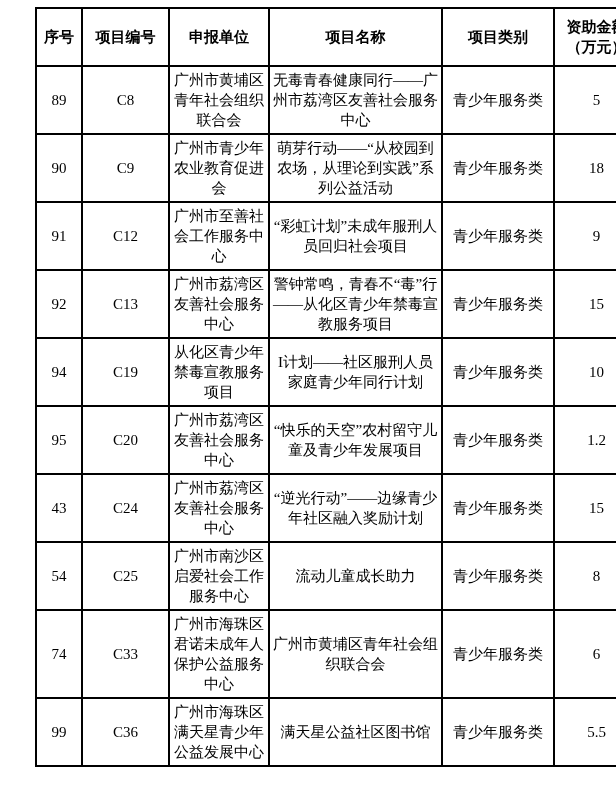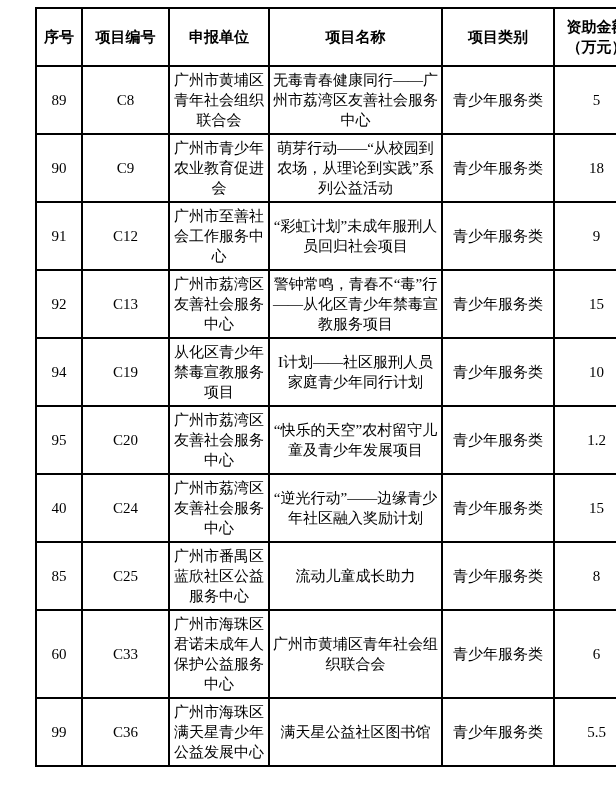--- a/index.html
+++ b/index.html
@@ -117,37 +117,37 @@
       </tr>
       <tr>
         <td>95</td>
         <td>C20</td>
         <td>广州市荔湾区友善社会服务中心</td>
         <td>“快乐的天空”农村留守儿童及青少年发展项目</td>
         <td>青少年服务类</td>
         <td>1.2</td>
       </tr>
       <tr>
-        <td>40</td>
+        <td>43</td>
         <td>C24</td>
         <td>广州市荔湾区友善社会服务中心</td>
         <td>“逆光行动”——边缘青少年社区融入奖励计划</td>
         <td>青少年服务类</td>
         <td>15</td>
       </tr>
       <tr>
-        <td>85</td>
+        <td>54</td>
         <td>C25</td>
-        <td>广州市番禺区蓝欣社区公益服务中心</td>
+        <td>广州市南沙区启爱社会工作服务中心</td>
         <td>流动儿童成长助力</td>
         <td>青少年服务类</td>
         <td>8</td>
       </tr>
       <tr>
-        <td>60</td>
+        <td>74</td>
         <td>C33</td>
         <td>广州市海珠区君诺未成年人保护公益服务中心</td>
         <td>广州市黄埔区青年社会组织联合会</td>
         <td>青少年服务类</td>
         <td>6</td>
       </tr>
       <tr>
         <td>99</td>
         <td>C36</td>
         <td>广州市海珠区满天星青少年公益发展中心</td>

